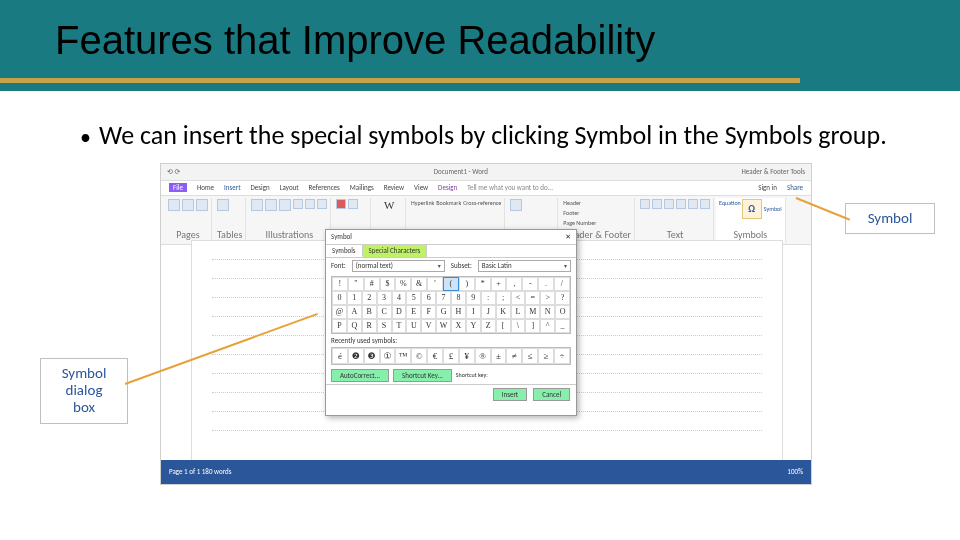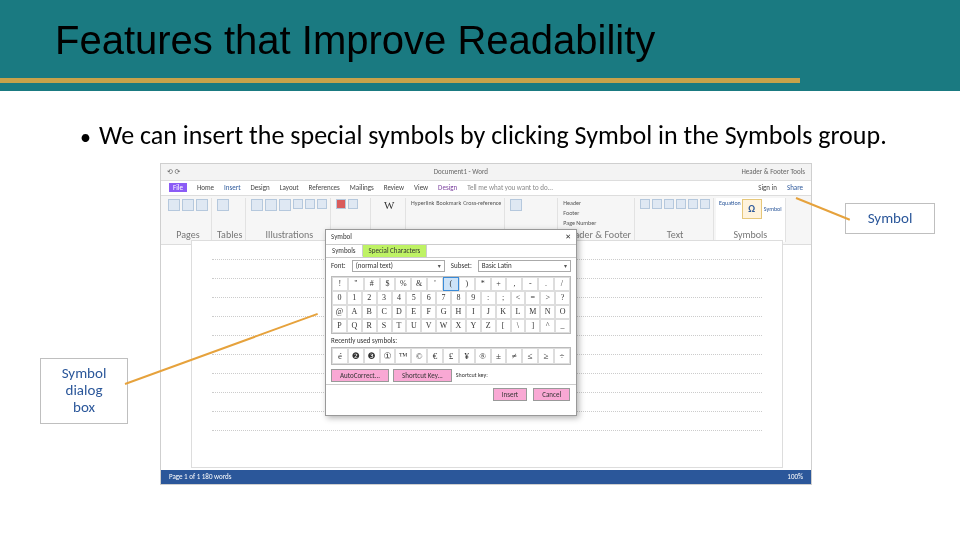--- a/index.html
+++ b/index.html
@@ -137,21 +137,21 @@
     border: 1px solid #ddd;
   }
   .doc-line {
     border-bottom: 1px dotted #ccc;
     height: 12px;
     margin: 6px 20px;
   }
   .word-status {
     position: absolute;
     bottom: 0; left: 0; right: 0;
-    height: 14px;
+    height: 24px;
     background: #2b579a;
     color: #fff;
     font-size: 7px;
     display: flex;
     justify-content: space-between;
     align-items: center;
     padding: 0 8px;
   }
   .symbol-dialog {
     position: absolute;
@@ -231,21 +231,21 @@
     display: flex;
     justify-content: flex-end;
     gap: 6px;
     padding: 3px 6px;
     border-top: 1px solid #ccc;
   }
   .dlg-btn {
     border: 1px solid #999;
     padding: 1px 8px;
     font-size: 7px;
-    background: #f9a8d4;
+    background: #86efac;
   }
   .callout {
     position: absolute;
     background: #fff;
     border: 1px solid #bfbfbf;
     padding: 6px 10px;
     color: #2b579a;
     font-family: Calibri, Arial, sans-serif;
     font-size: 15px;
     text-align: center;

